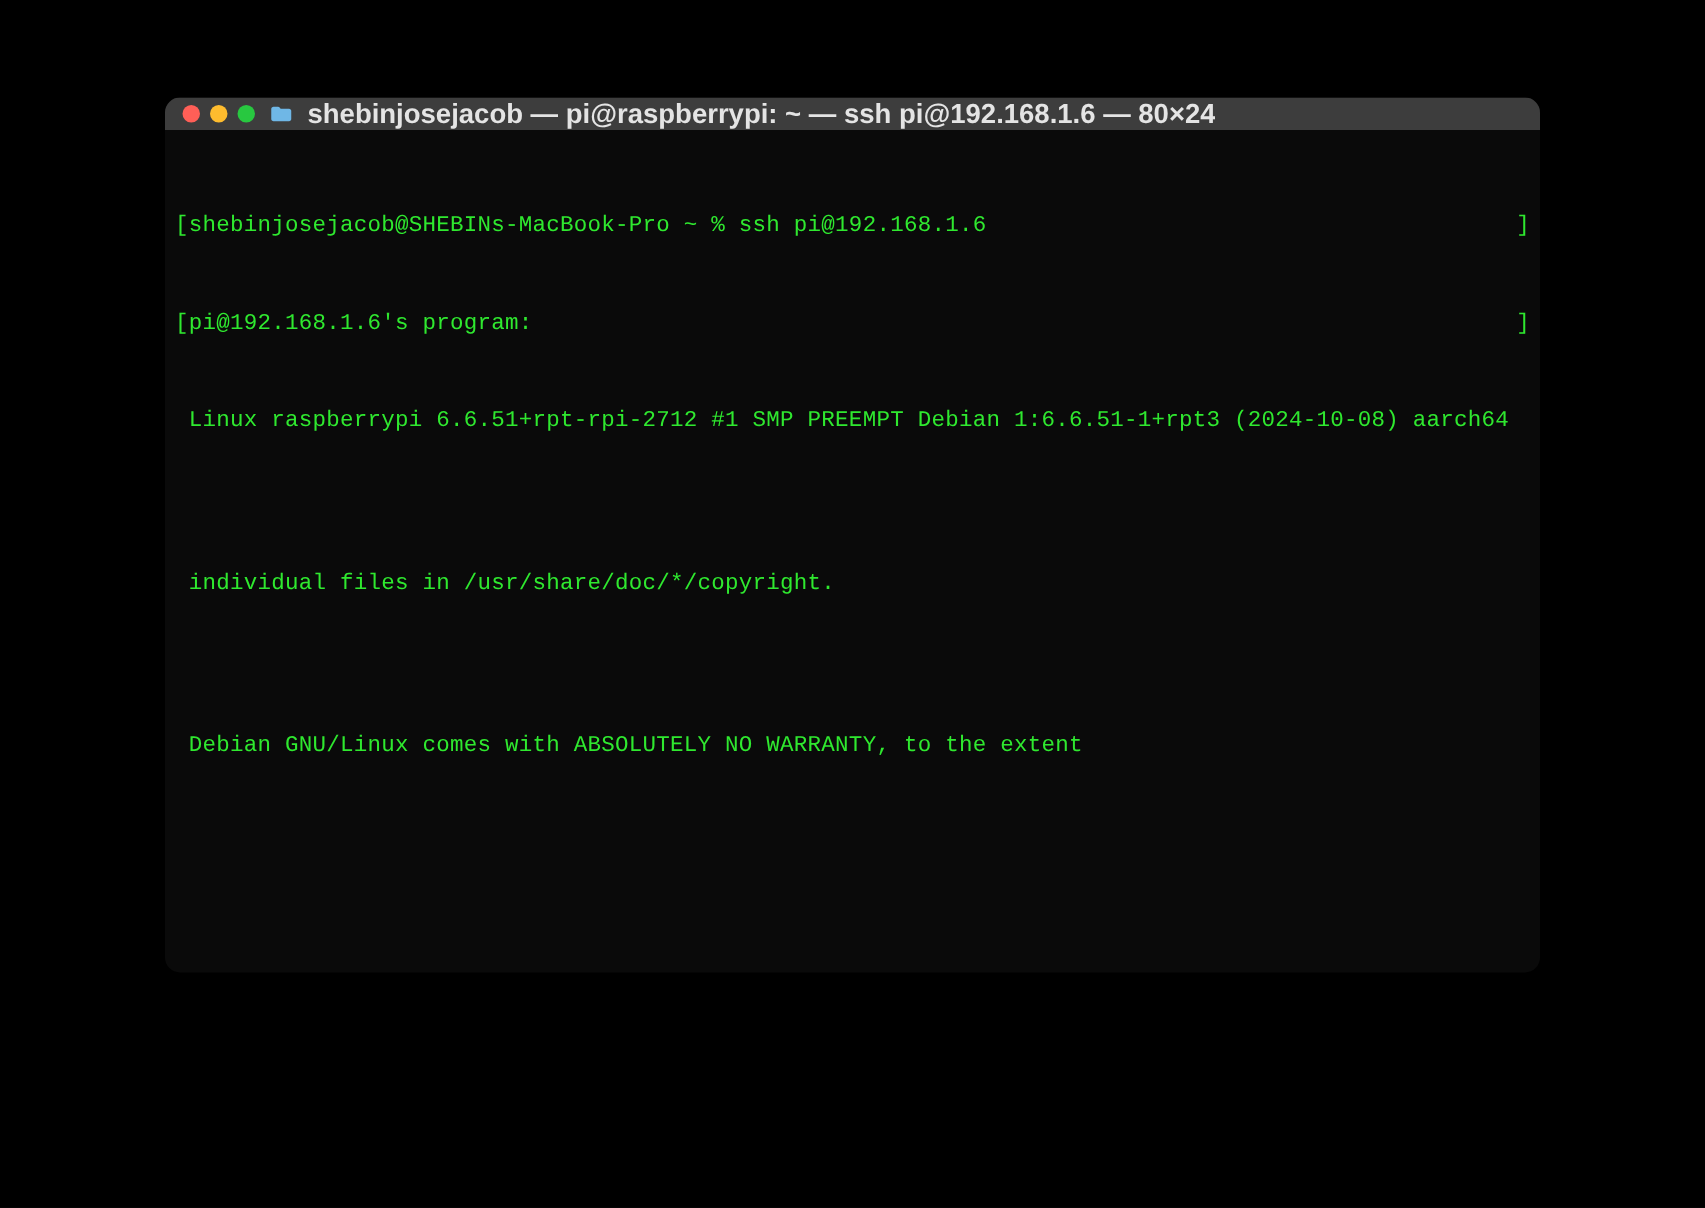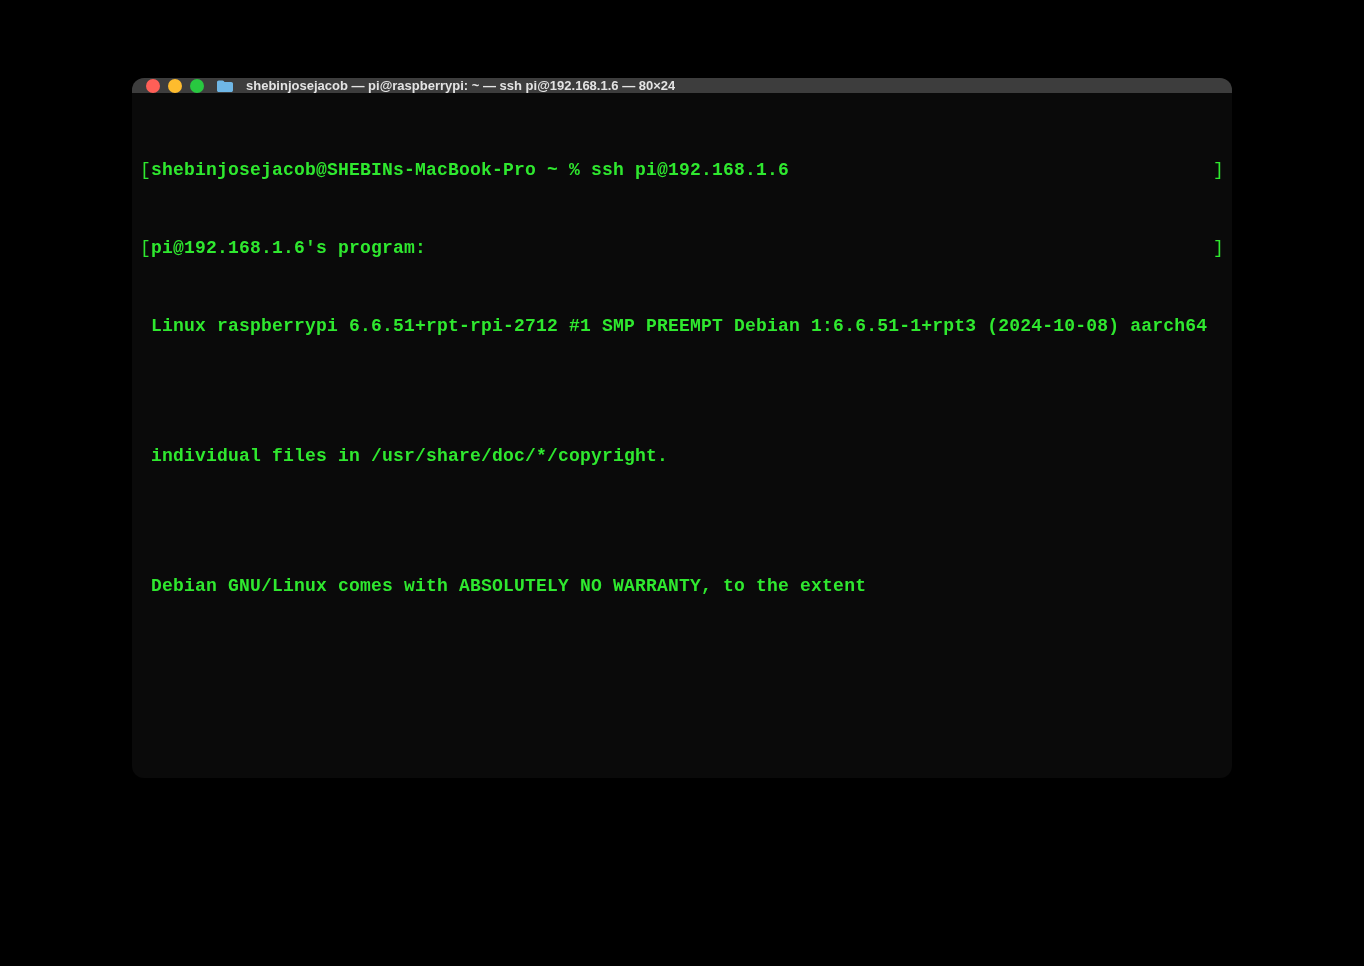--- a/index.html
+++ b/index.html
@@ -46,42 +46,42 @@
     .tl.red    { background: #ff5f57; }
     .tl.yellow { background: #febc2e; }
     .tl.green  { background: #28c840; }
     .folder-icon {
       width: 18px;
       height: 14px;
       display: inline-block;
     }
     .title-text {
       color: #e4e4e4;
-      font-size: 13px;
+      font-size: 22px;
       font-weight: 600;
       font-family: -apple-system, BlinkMacSystemFont, "Helvetica Neue", sans-serif;
       white-space: nowrap;
       overflow: hidden;
       text-overflow: ellipsis;
     }
     .term-body {
       flex: 1;
       padding: 12px 8px 8px 8px;
       color: #2fe82f;
       font-size: 18px;
       line-height: 26px;
       letter-spacing: 0.2px;
       white-space: pre-wrap;
       word-wrap: break-word;
     }
     .row {
       display: flex;
     }
     .bracket { color: #2fe82f; }
-    .line { color: #2fe82f; flex: 1; font-weight: bold; }
+    .line { color: #2fe82f; flex: 1; }
     .bracket-r { color: #2fe82f; }
   </style>
 </head>
 <body>
 
 <div class="window">
   <div class="titlebar">
     <div class="traffic-lights">
       <div class="tl red"></div>
       <div class="tl yellow"></div>

